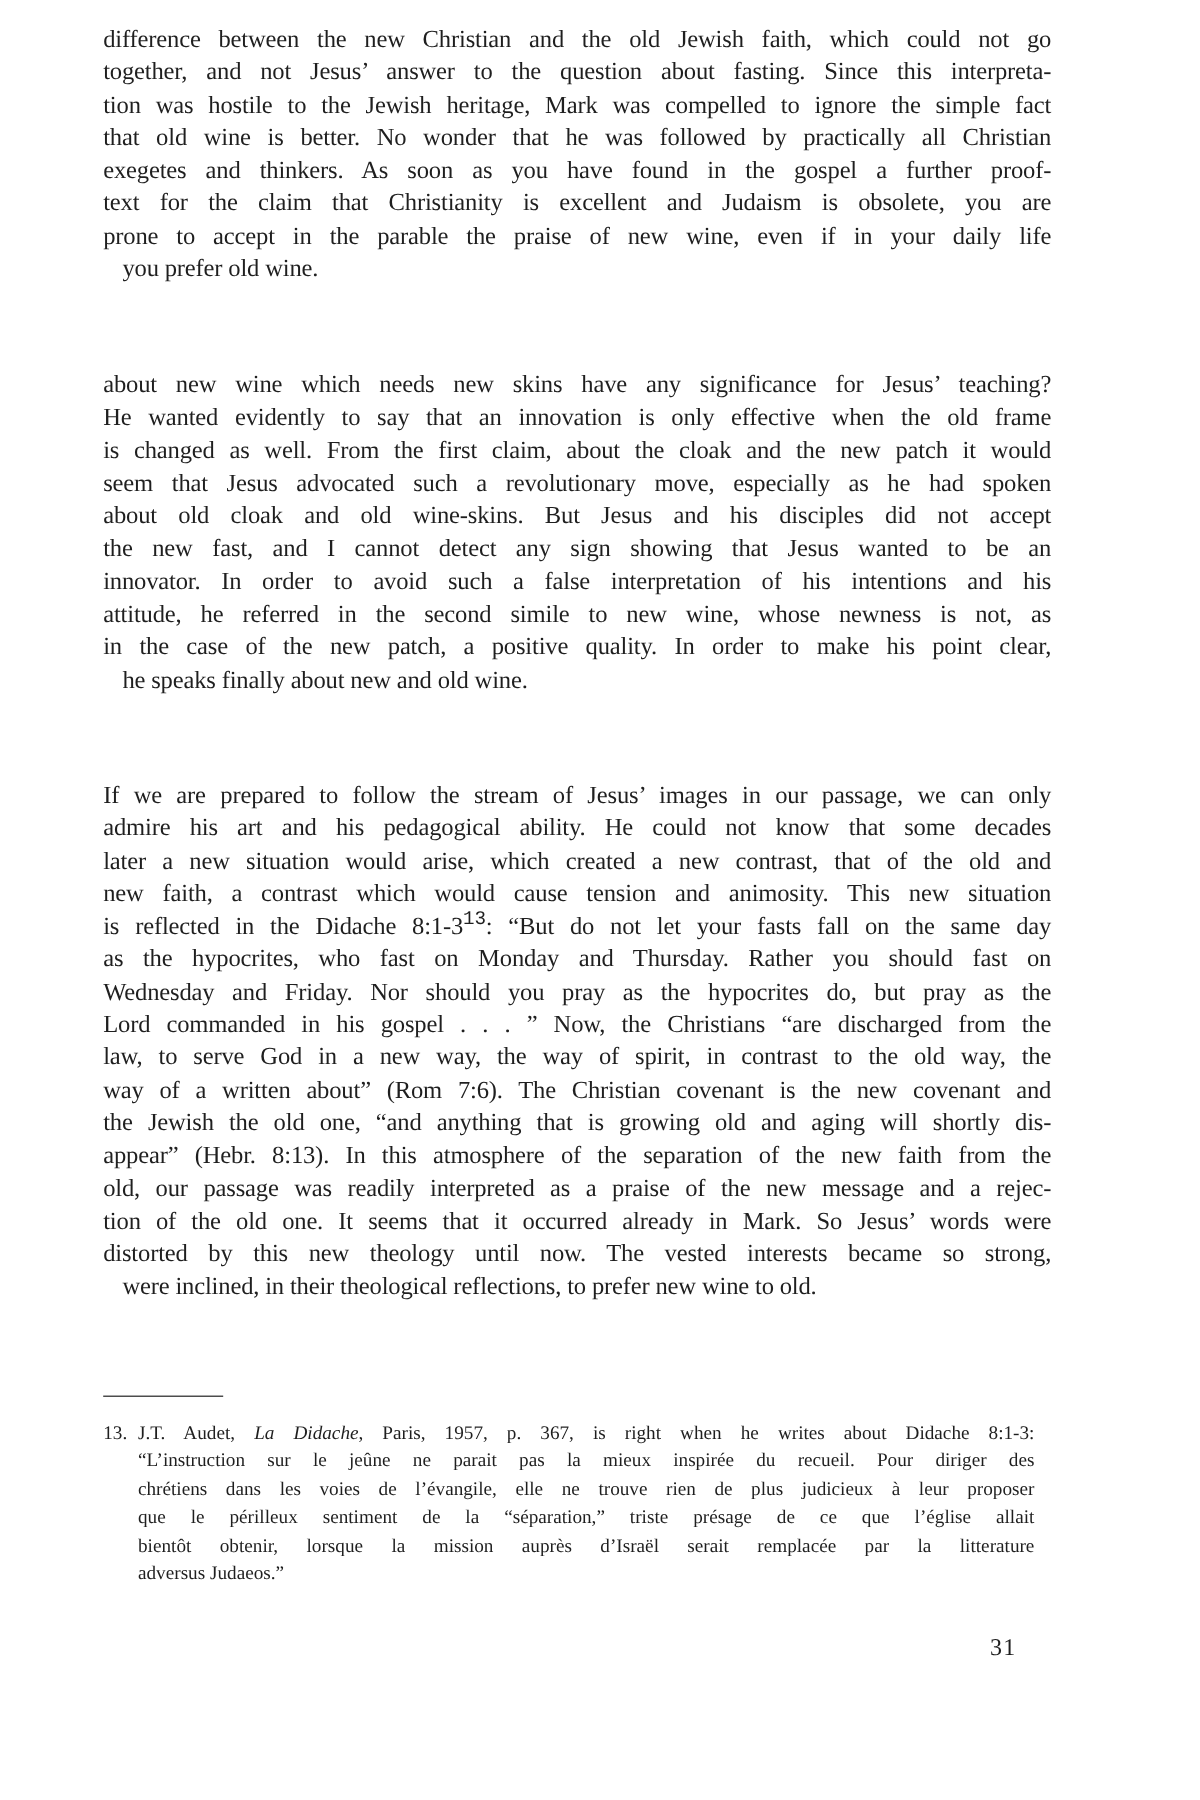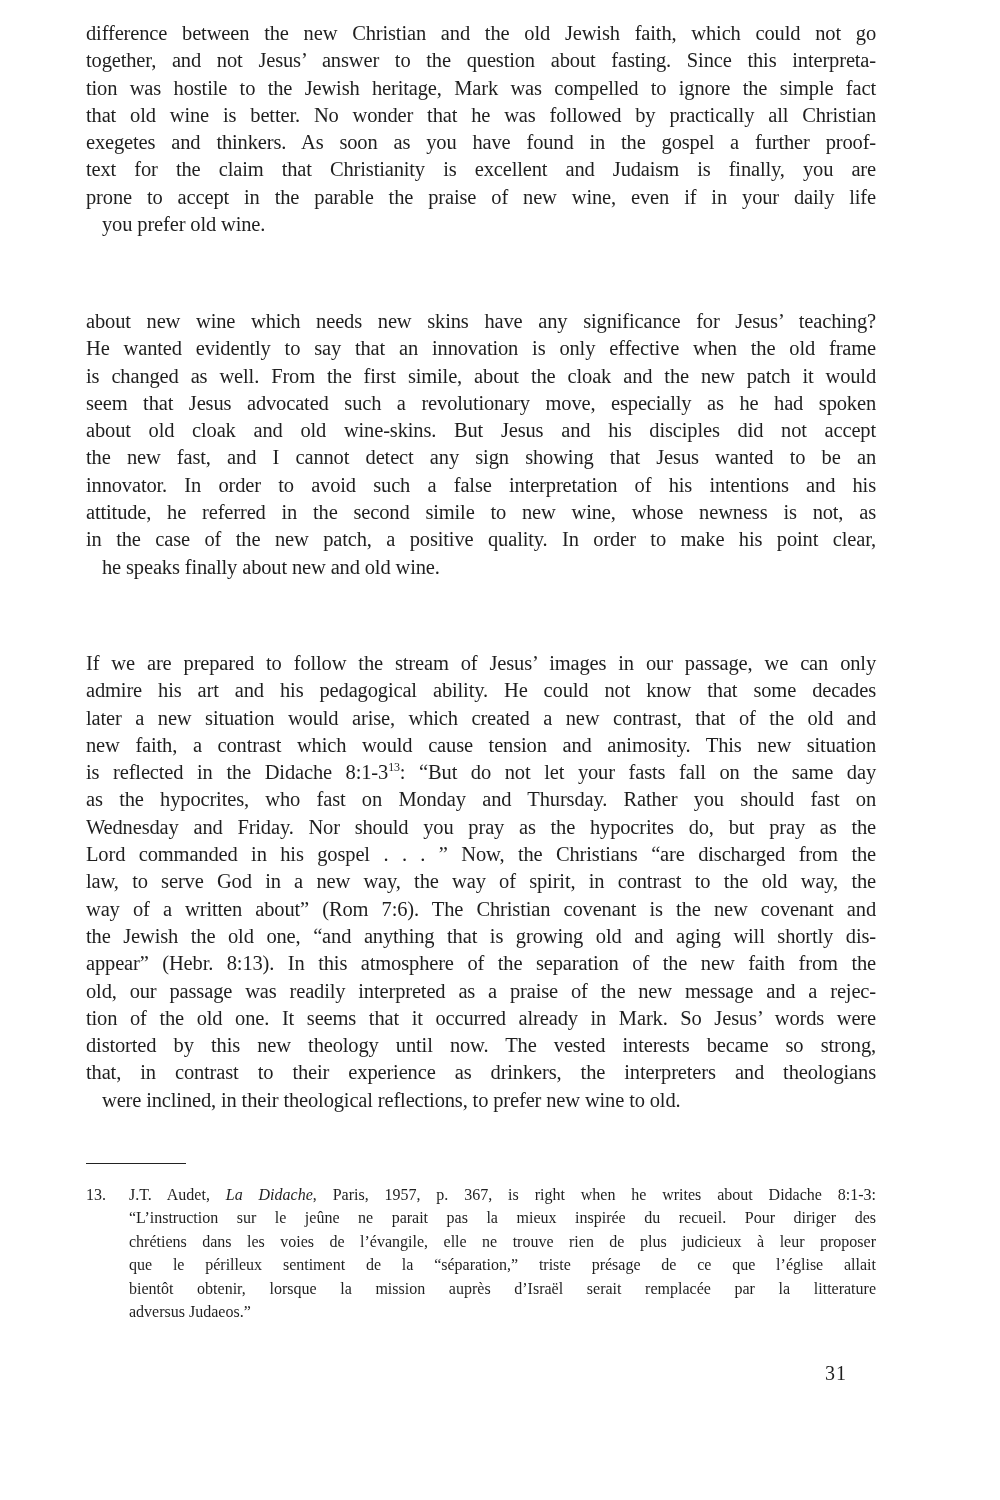--- a/index.html
+++ b/index.html
@@ -58,35 +58,36 @@
       font-size: 16px;
       line-height: 23.4px;
     }
     .fn-number {
       position: absolute;
       left: 0;
       top: 0;
     }
     .fn-body {
       position: absolute;
-      left: 43px;
+      left: 29px;
       width: 747px;
       top: 0;
     }
     .fn-line {
       display: block;
       white-space: nowrap;
       text-align: justify;
       text-align-last: justify;
     }
     .fn-line.last { text-align-last: left; font-family: Liberation Serif, serif; }
     sup.fnref {
-      font-size: 12px;
+      font-size: 16px;
       line-height: 0;
       vertical-align: super;
+      font-family: Liberation Mono, monospace;
     }
     .page-number {
       position: absolute;
       left: 825px;
       top: 1362px;
       font-size: 20px;
       letter-spacing: 1px;
     }
     i { font-style: italic; }
   </style>
@@ -94,29 +95,29 @@
 <body>
 
 <div class="page">
 
   <div class="body-text" id="para-1">
     <span class="line">difference between the new Christian and the old Jewish faith, which could not go</span>
     <span class="line">together, and not Jesus’ answer to the question about fasting. Since this interpreta-</span>
     <span class="line">tion was hostile to the Jewish heritage, Mark was compelled to ignore the simple fact</span>
     <span class="line">that old wine is better. No wonder that he was followed by practically all Christian</span>
     <span class="line">exegetes and thinkers. As soon as you have found in the gospel a further proof-</span>
-    <span class="line">text for the claim that Christianity is excellent and Judaism is finally, you are</span>
+    <span class="line">text for the claim that Christianity is excellent and Judaism is obsolete, you are</span>
     <span class="line">prone to accept in the parable the praise of new wine, even if in your daily life</span>
     <span class="line last">you prefer old wine.</span>
   </div>
 
   <div class="body-text" id="para-2">
     <span class="line">about new wine which needs new skins have any significance for Jesus’ teaching?</span>
     <span class="line">He wanted evidently to say that an innovation is only effective when the old frame</span>
-    <span class="line">is changed as well. From the first simile, about the cloak and the new patch it would</span>
+    <span class="line">is changed as well. From the first claim, about the cloak and the new patch it would</span>
     <span class="line">seem that Jesus advocated such a revolutionary move, especially as he had spoken</span>
     <span class="line">about old cloak and old wine-skins. But Jesus and his disciples did not accept</span>
     <span class="line">the new fast, and I cannot detect any sign showing that Jesus wanted to be an</span>
     <span class="line">innovator. In order to avoid such a false interpretation of his intentions and his</span>
     <span class="line">attitude, he referred in the second simile to new wine, whose newness is not, as</span>
     <span class="line">in the case of the new patch, a positive quality. In order to make his point clear,</span>
     <span class="line last">he speaks finally about new and old wine.</span>
   </div>
 
   <div class="body-text" id="para-3">
@@ -128,21 +129,20 @@
     <span class="line">as the hypocrites, who fast on Monday and Thursday. Rather you should fast on</span>
     <span class="line">Wednesday and Friday. Nor should you pray as the hypocrites do, but pray as the</span>
     <span class="line">Lord commanded in his gospel . . . ” Now, the Christians “are discharged from the</span>
     <span class="line">law, to serve God in a new way, the way of spirit, in contrast to the old way, the</span>
     <span class="line">way of a written about” (Rom 7:6). The Christian covenant is the new covenant and</span>
     <span class="line">the Jewish the old one, “and anything that is growing old and aging will shortly dis-</span>
     <span class="line">appear” (Hebr. 8:13). In this atmosphere of the separation of the new faith from the</span>
     <span class="line">old, our passage was readily interpreted as a praise of the new message and a rejec-</span>
     <span class="line">tion of the old one. It seems that it occurred already in Mark. So Jesus’ words were</span>
     <span class="line">distorted by this new theology until now. The vested interests became so strong,</span>
-    <span class="line">that, in contrast to their experience as drinkers, the interpreters and theologians</span>
     <span class="line last">were inclined, in their theological reflections, to prefer new wine to old.</span>
   </div>
 
   <div class="footnote-rule"></div>
 
   <div class="footnote">
     <span class="fn-number">13.</span>
     <div class="fn-body">
       <span class="fn-line"><span>J.T. Audet, </span><i>La Didache</i><span>, Paris, 1957, p. 367, is right when he writes about Didache 8:1-3:</span></span>
       <span class="fn-line">“L’instruction sur le jeûne ne parait pas la mieux inspirée du recueil. Pour diriger des</span>

